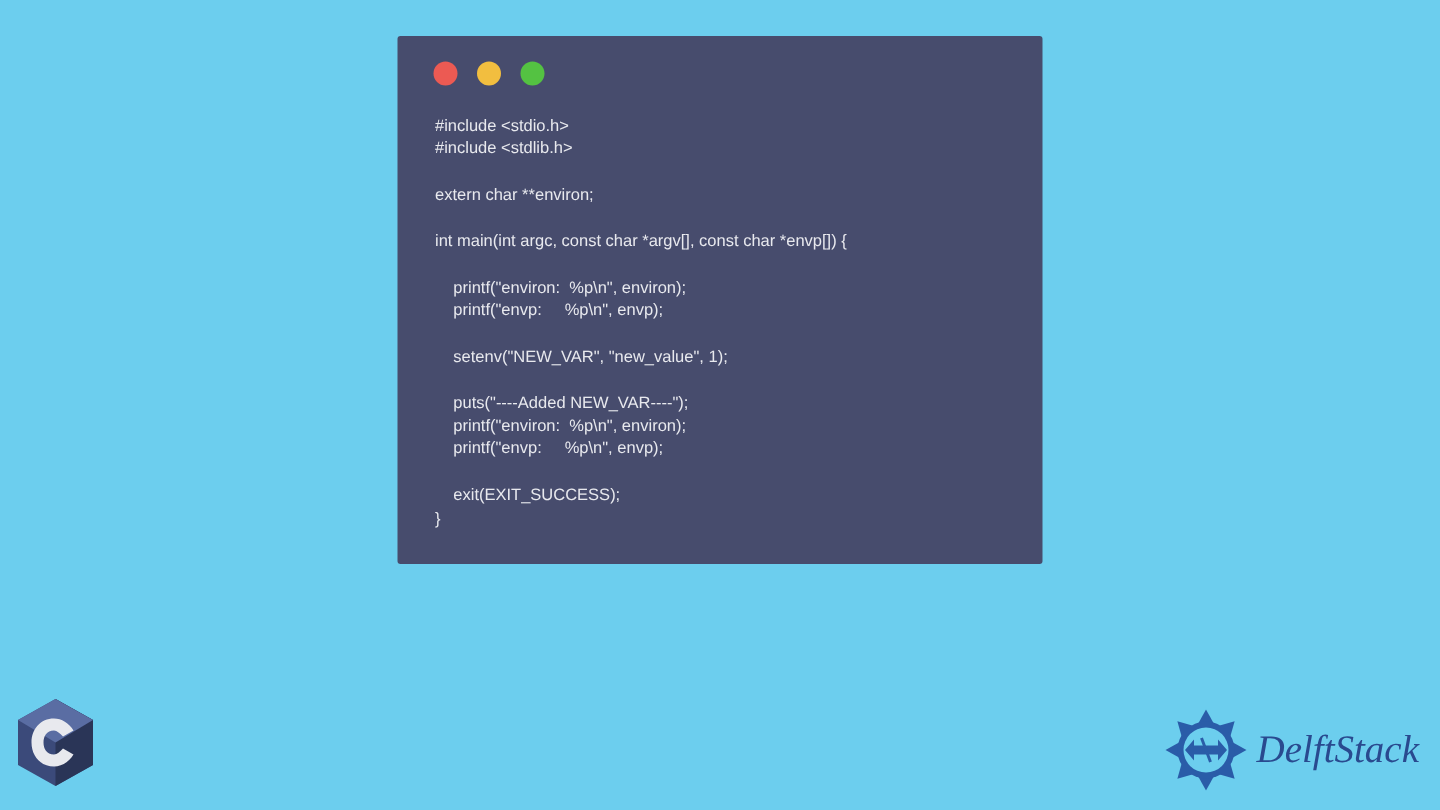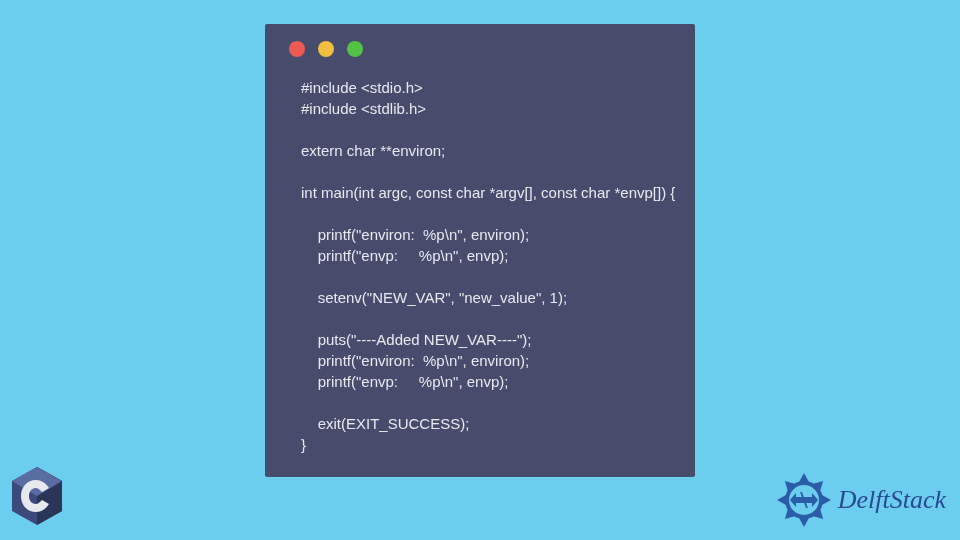--- a/index.html
+++ b/index.html
@@ -28,23 +28,23 @@
     .dot {
       width: 16px;
       height: 16px;
       border-radius: 50%;
     }
     .dot-red { background: #ec5a53; }
     .dot-yellow { background: #f2be3f; }
     .dot-green { background: #54c242; }
     .code-content {
       color: #e8e9ee;
-      font-size: 15px;
+      font-size: 11px;
       line-height: 1.4;
-      padding: 20px 0 0 36px;
+      padding: 20px 0 0 25px;
       font-family: Arial, Helvetica, sans-serif;
       white-space: pre;
     }
     .c-logo {
       position: absolute;
       left: 8px;
       bottom: 8px;
     }
     .delft-logo {
       position: absolute;

